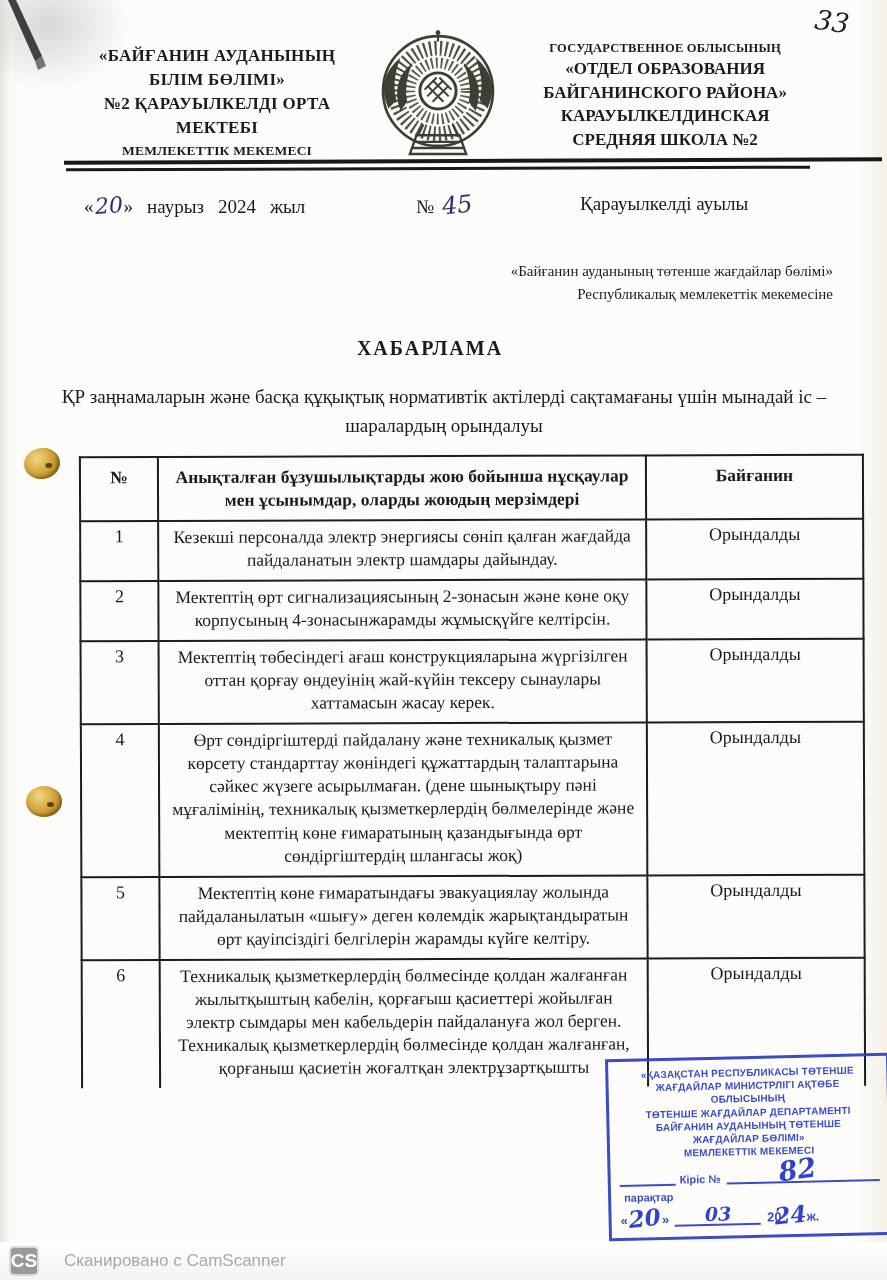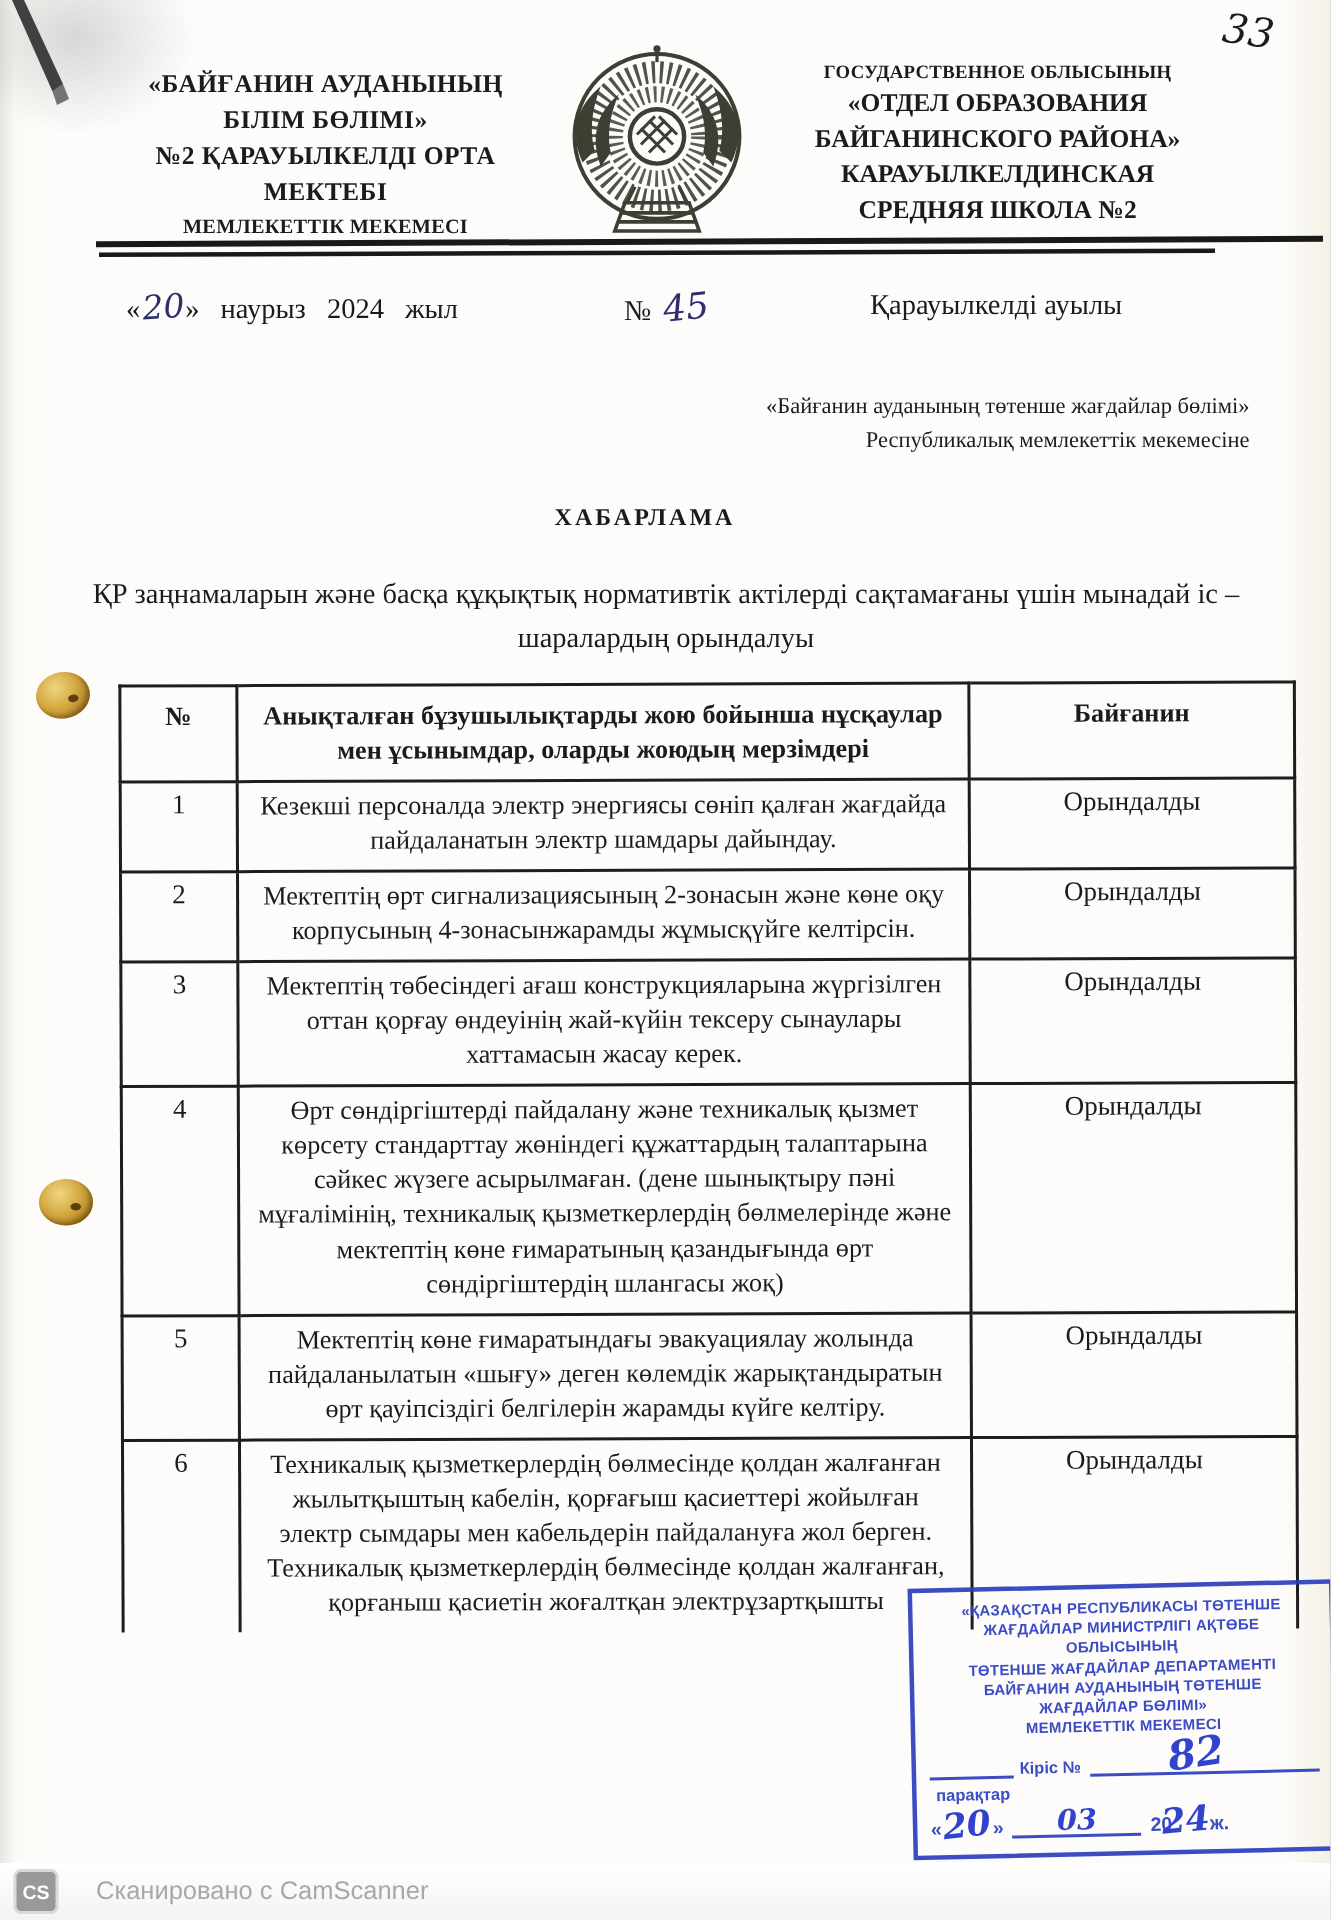--- a/index.html
+++ b/index.html
@@ -8,21 +8,21 @@
     font-family:"Liberation Serif","DejaVu Serif",serif;color:#1b1b1b;
     background:linear-gradient(90deg,#e7e5e0 0px,#fbfaf7 10px,#fdfcfa 32px,#fdfcfa 856px,#f4f0e4 887px);
   }
   .corner-smudge{position:absolute;left:-30px;top:-40px;width:160px;height:130px;
     background:radial-gradient(closest-side,rgba(120,120,118,.28),rgba(120,120,118,0));}
   .pen-mark{position:absolute;left:0;top:0;}
   .page-number{position:absolute;right:38px;top:6px;font-size:27px;font-style:italic;
     font-family:"DejaVu Serif",serif;color:#1d1d1d;transform:rotate(8deg);}
   
   .letterhead{position:absolute;top:36px;left:66px;width:756px;display:flex;
-    justify-content:space-between;align-items:flex-start;text-align:center;font-weight:bold;}
+    justify-content:flex-end;align-items:flex-start;text-align:center;font-weight:bold;}
   .org-block span{display:block;}
   .org-left{width:306px;font-size:17px;line-height:1.42;letter-spacing:.3px;padding-top:8px;}
   .org-left .line-small{font-size:13.5px;letter-spacing:.2px;}
   .org-right{width:318px;font-size:17px;line-height:1.38;padding-top:4px;}
   .org-right .line-small{font-size:12.5px;letter-spacing:.2px;}
   .emblem-wrap{width:142px;margin-top:-8px;}
   
   .rule{position:absolute;background:#191919;}
   .rule-1{left:64px;top:159px;width:818px;height:4px;transform:rotate(-.25deg);}
   .rule-2{left:66px;top:167px;width:744px;height:3px;transform:rotate(-.2deg);}
@@ -34,21 +34,21 @@
   .sp{display:inline-block;width:14px;}
   .hw{font-family:"DejaVu Serif",serif;font-style:italic;color:#2e2e6e;}
   .hw-day{display:inline-block;font-size:22px;transform:rotate(-4deg);margin:0 1px;}
   .hw-num{display:inline-block;font-size:24px;transform:rotate(-6deg);margin-left:8px;}
   
   .recipient{position:absolute;top:260px;right:54px;width:560px;text-align:right;
     font-size:15px;line-height:1.55;}
   .recipient span{display:block;}
   
   .doc-title{position:absolute;top:337px;left:0;width:860px;text-align:center;
-    font-size:16px;font-weight:bold;letter-spacing:2px;}
+    font-size:20px;font-weight:bold;letter-spacing:2px;}
   .doc-intro{position:absolute;top:383px;left:52px;width:784px;text-align:center;
     font-size:19px;line-height:1.5;}
   
   .brad{position:absolute;width:36px;height:31px;border-radius:50%;
     background:radial-gradient(circle at 38% 32%,#eed684,#d4a83f 45%,#aa7f24 78%,#8a6418);
     box-shadow:inset -2px -2px 3px rgba(90,60,10,.5);}
   .brad-1{left:24px;top:448px;transform:rotate(-8deg);}
   .brad-2{left:26px;top:786px;}
   .brad .brad-dot{position:absolute;left:58%;top:52%;width:7px;height:5px;border-radius:50%;background:#5d3f10;}
   
@@ -78,21 +78,21 @@
   .sd-mline{display:inline-block;border-bottom:2px solid #2b3ec1;width:86px;text-align:center;margin:0 6px;}
   .sd-month{font-size:19px;display:inline-block;line-height:.9;}
   .sd-year-hw{font-size:23px;display:inline-block;margin-left:-7px;line-height:.8;transform:rotate(-4deg);}
   
   .gold-edge{position:absolute;left:408px;top:1243px;width:474px;height:3px;transform:rotate(.15deg);
     background:linear-gradient(90deg,rgba(203,170,58,0),#c9a83a 25%,#b3922d 75%,rgba(203,170,58,0));}
   .scan-footer{position:absolute;left:0;bottom:0;width:887px;height:38px;
     background:linear-gradient(#ffffff,#f3f3f3);display:flex;align-items:center;
     font-family:"Liberation Sans","DejaVu Sans",sans-serif;}
   .cs-logo{width:26px;height:26px;margin-left:9px;border-radius:5px;background:#999999;
-    border:2px solid #d9d9d9;color:#ffffff;font-size:13px;font-weight:bold;
+    border:2px solid #d9d9d9;color:#ffffff;font-size:19px;font-weight:bold;
     display:flex;align-items:center;justify-content:center;}
   .scan-text{margin-left:25px;font-size:17px;color:#a8a8a8;}
 </style>
 </head>
 <body>
 
 <div class="page">
 
   <div class="corner-smudge"></div>
 

